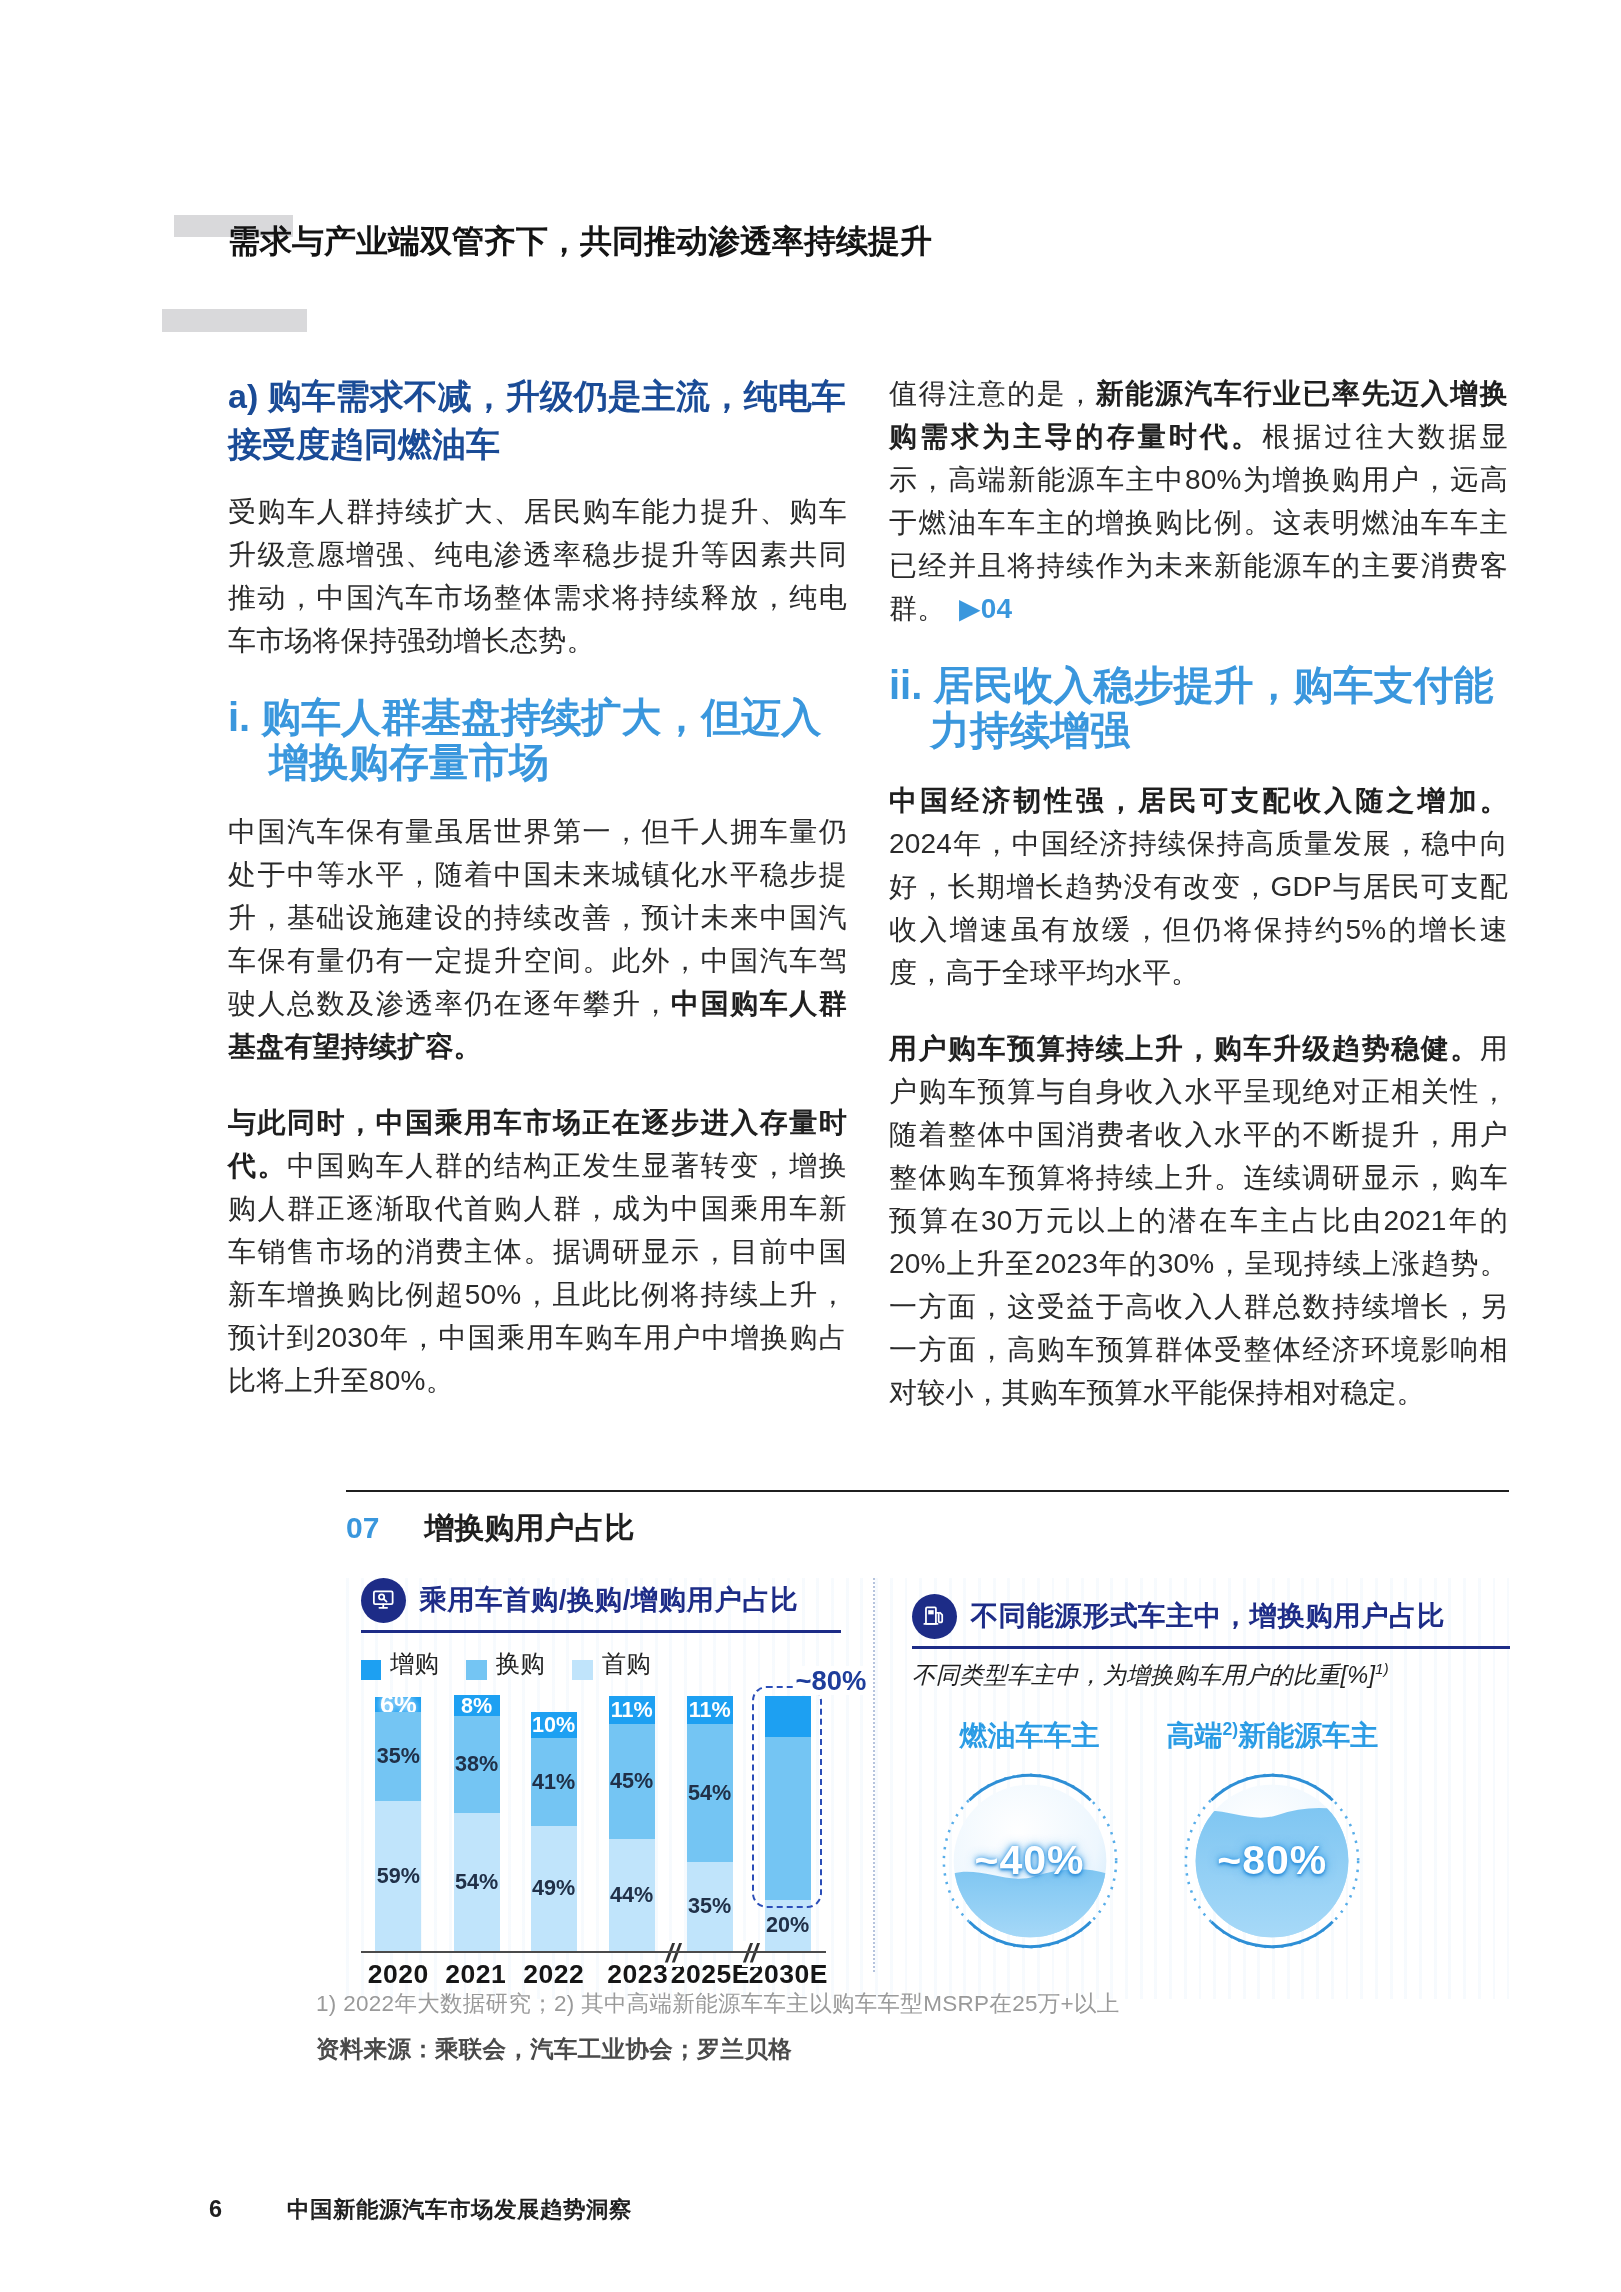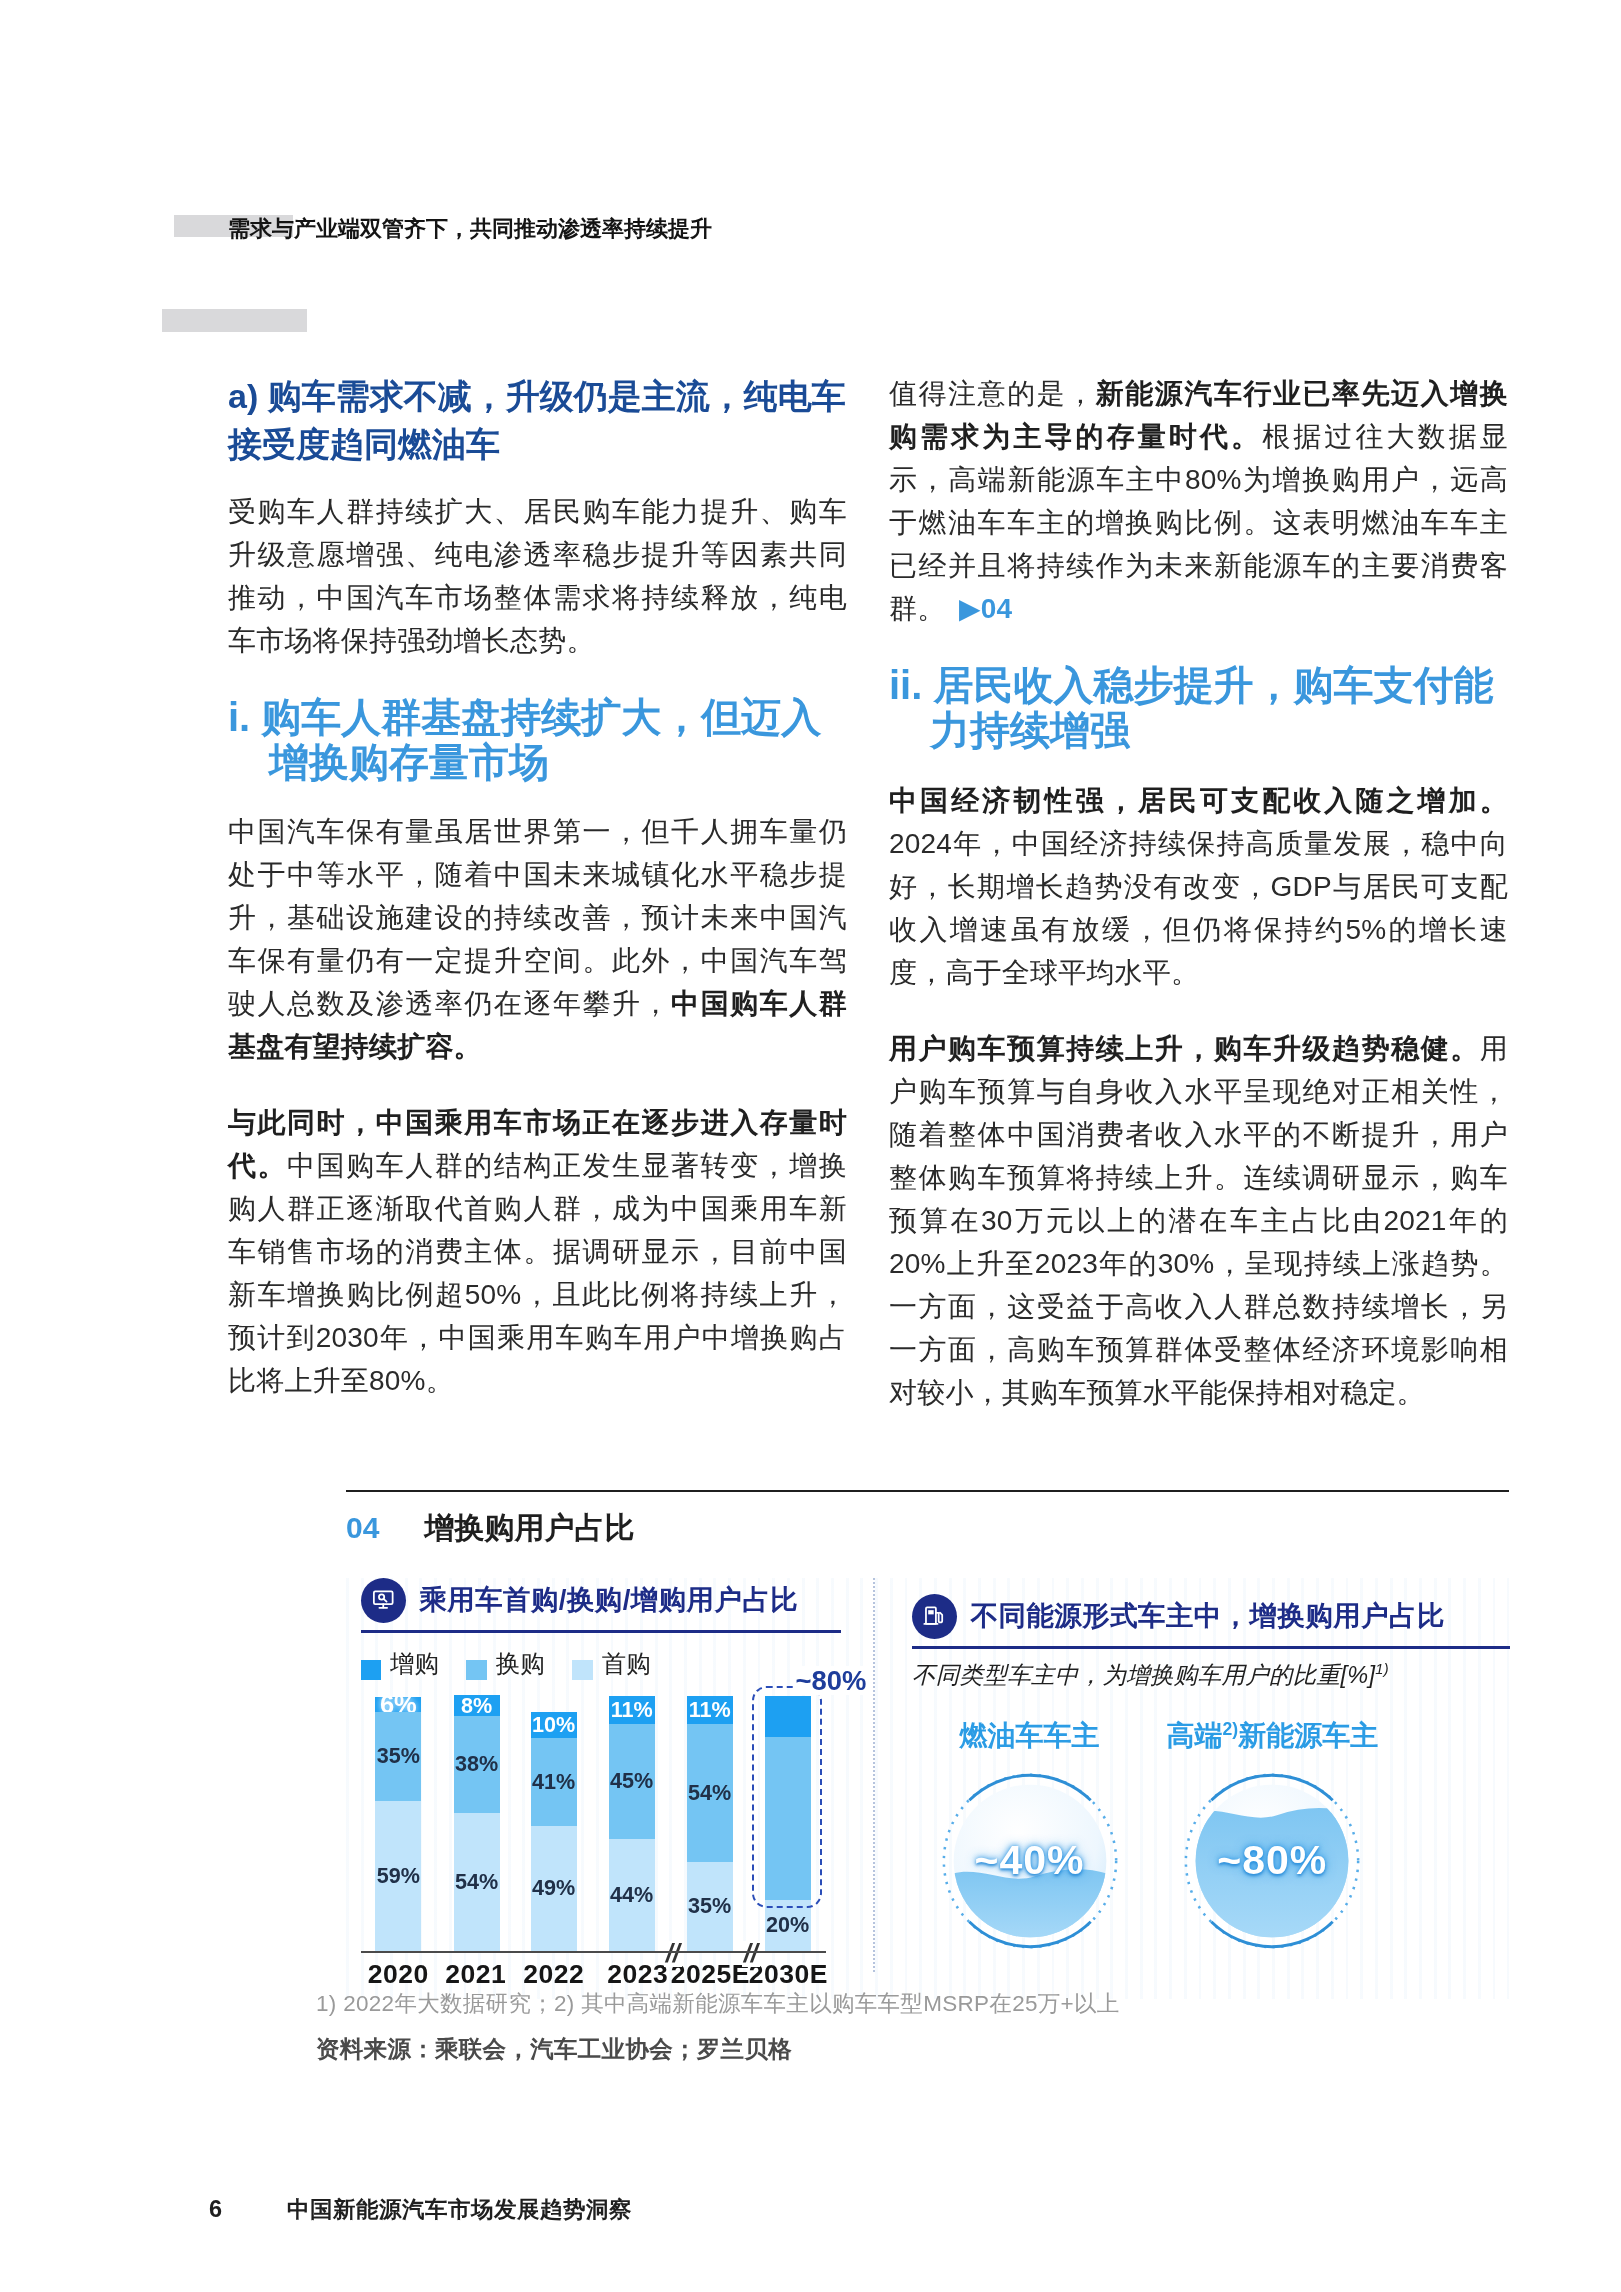--- a/index.html
+++ b/index.html
@@ -7,21 +7,21 @@
     width:1621px;height:2293px;position:relative;background:#ffffff;
     font-family:"Liberation Sans","DejaVu Sans",sans-serif;color:#262626;
     overflow:hidden;
   }
   .gray-bar{position:absolute;background:#d9d9db;}
   #gray-bar-1{left:174px;top:215px;width:119px;height:21.6px;}
   #gray-bar-2{left:162px;top:309px;width:145px;height:22.5px;}
 
   #page-title{
     position:absolute;left:228px;top:199px;width:1274px;
-    font-size:22px;font-weight:800;color:#141414;letter-spacing:0px;
+    font-size:32px;font-weight:800;color:#141414;letter-spacing:0px;
   }
 
   #columns{
     position:absolute;left:228px;top:372px;width:1281px;
     display:flex;gap:42px;
   }
   .col{width:619px;}
   .body-p{
     font-size:28px;line-height:43px;text-align:justify;
     color:#2a2a2a;margin:0 0 33px 0;letter-spacing:0.2px;
@@ -147,21 +147,21 @@
   <div class="col">
     <p class="body-p"><span>值得注意的是，</span><b>新能源汽车行业已率先迈入增换购需求为主导的存量时代。</b><span>根据过往大数据显示，高端新能源车主中80%为增换购用户，远高于燃油车车主的增换购比例。这表明燃油车车主已经并且将持续作为未来新能源车的主要消费客群。</span><span class="ref-link">▶04</span></p>
     <h3 class="h-num">ii. 居民收入稳步提升，购车支付能力持续增强</h3>
     <p class="body-p"><b>中国经济韧性强，居民可支配收入随之增加。</b><span>2024年，中国经济持续保持高质量发展，稳中向好，长期增长趋势没有改变，GDP与居民可支配收入增速虽有放缓，但仍将保持约5%的增长速度，高于全球平均水平。</span></p>
     <p class="body-p"><b>用户购车预算持续上升，购车升级趋势稳健。</b><span>用户购车预算与自身收入水平呈现绝对正相关性，随着整体中国消费者收入水平的不断提升，用户整体购车预算将持续上升。连续调研显示，购车预算在30万元以上的潜在车主占比由2021年的20%上升至2023年的30%，呈现持续上涨趋势。一方面，这受益于高收入人群总数持续增长，另一方面，高购车预算群体受整体经济环境影响相对较小，其购车预算水平能保持相对稳定。</span></p>
   </div>
 </div>
 
 <div id="figure">
   <div id="figure-header">
-    <span id="figure-number">04</span>
+    <span id="figure-number">07</span>
     <span id="figure-title">增换购用户占比</span>
   </div>
 
   <div id="charts-row">
 
     <div id="left-panel">
       <div class="panel-header">
         <span class="chart-icon">
           <svg width="26.5" height="26.5" viewBox="0 0 24 24" fill="none" stroke="#ffffff" stroke-width="1.6" stroke-linecap="round" stroke-linejoin="round">
             <rect x="3.5" y="4" width="17" height="11.5" rx="1.2"></rect>

